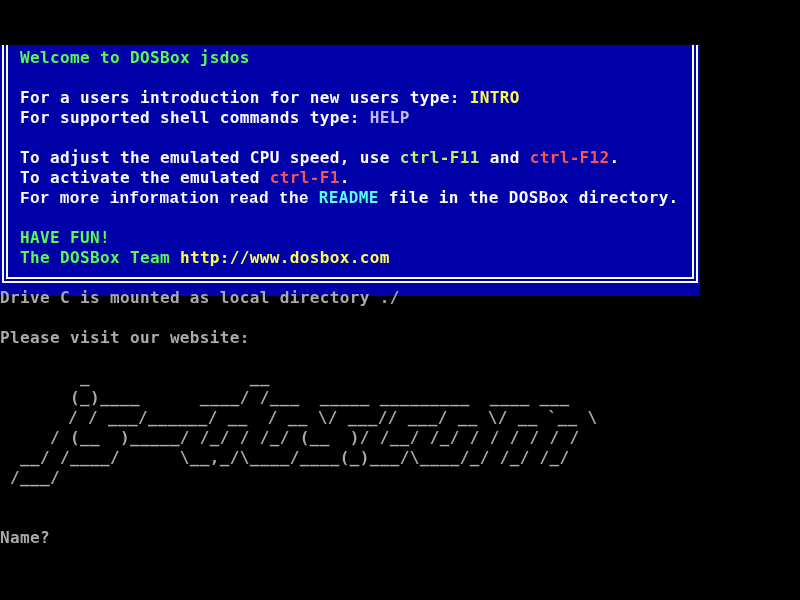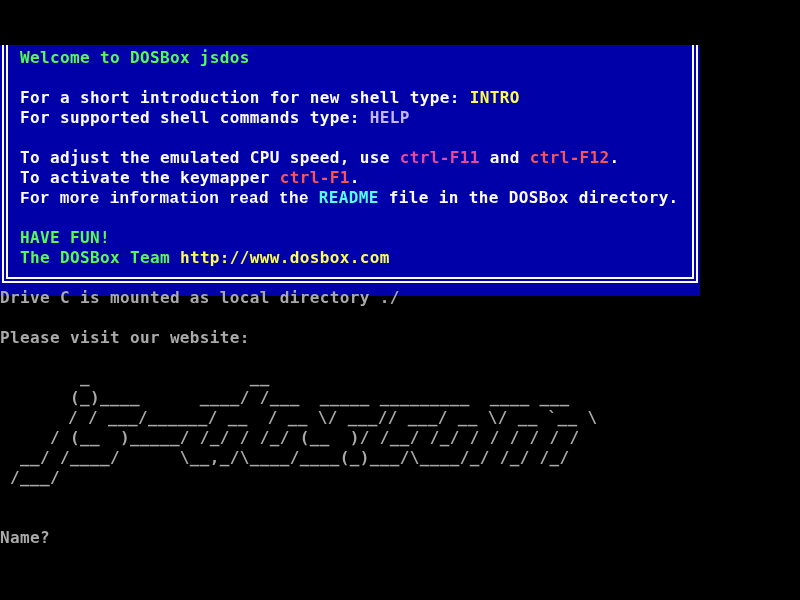--- a/index.html
+++ b/index.html
@@ -58,25 +58,25 @@
     <div class="bline bl-left-inner"></div>
     <div class="bline bl-right-outer"></div>
     <div class="bline bl-right-inner"></div>
     <div class="bline bl-bot-outer"></div>
     <div class="bline bl-bot-inner"></div>
   </div>
 
   <div id="box-lines">
       <pre class="term-line" style="top: 48px; left: 20px;"><span style="color: rgb(84, 252, 84);">Welcome to DOSBox jsdos</span></pre>
       <pre class="term-line" style="top: 68px; left: 20px;"></pre>
-      <pre class="term-line" style="top: 88px; left: 20px;"><span style="color: rgb(252, 252, 252);">For a short introduction for new shell type: </span><span style="color: rgb(252, 252, 84);">INTRO</span></pre>
+      <pre class="term-line" style="top: 88px; left: 20px;"><span style="color: rgb(252, 252, 252);">For a users introduction for new users type: </span><span style="color: rgb(252, 252, 84);">INTRO</span></pre>
       <pre class="term-line" style="top: 108px; left: 20px;"><span style="color: rgb(252, 252, 252);">For supported shell commands type: </span><span style="color: #c4b5fd;">HELP</span></pre>
       <pre class="term-line" style="top: 128px; left: 20px;"></pre>
-      <pre class="term-line" style="top: 148px; left: 20px;"><span style="color: rgb(252, 252, 252);">To adjust the emulated CPU speed, use </span><span style="color: #ec4899;">ctrl-F11</span><span style="color: rgb(252, 252, 252);"> and </span><span style="color: rgb(252, 84, 84);">ctrl-F12</span><span style="color: rgb(252, 252, 252);">.</span></pre>
-      <pre class="term-line" style="top: 168px; left: 20px;"><span style="color: rgb(252, 252, 252);">To activate the keymapper </span><span style="color: rgb(252, 84, 84);">ctrl-F1</span><span style="color: rgb(252, 252, 252);">.</span></pre>
+      <pre class="term-line" style="top: 148px; left: 20px;"><span style="color: rgb(252, 252, 252);">To adjust the emulated CPU speed, use </span><span style="color: #bef264;">ctrl-F11</span><span style="color: rgb(252, 252, 252);"> and </span><span style="color: rgb(252, 84, 84);">ctrl-F12</span><span style="color: rgb(252, 252, 252);">.</span></pre>
+      <pre class="term-line" style="top: 168px; left: 20px;"><span style="color: rgb(252, 252, 252);">To activate the emulated </span><span style="color: rgb(252, 84, 84);">ctrl-F1</span><span style="color: rgb(252, 252, 252);">.</span></pre>
       <pre class="term-line" style="top: 188px; left: 20px;"><span style="color: rgb(252, 252, 252); font-family: Liberation Mono, monospace;">For more information read the </span><span style="color: rgb(84, 252, 252);">README</span><span style="color: rgb(252, 252, 252);"> file in the DOSBox directory.</span></pre>
       <pre class="term-line" style="top: 208px; left: 20px;"></pre>
       <pre class="term-line" style="top: 228px; left: 20px;"><span style="color: rgb(84, 252, 84);">HAVE FUN!</span></pre>
       <pre class="term-line" style="top: 248px; left: 20px;"><span style="color: rgb(84, 252, 84);">The DOSBox Team </span><span style="color: rgb(252, 252, 84);">http://www.dosbox.com</span></pre>
     </div>
 
   <pre class="term-line gray" style="top:288px">Drive C is mounted as local directory ./</pre>
 
   <pre class="term-line gray" style="top:328px">Please visit our website:</pre>
 

